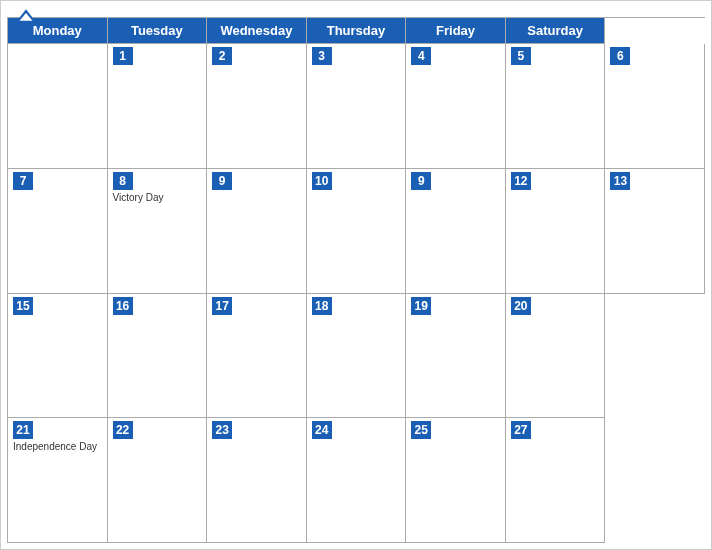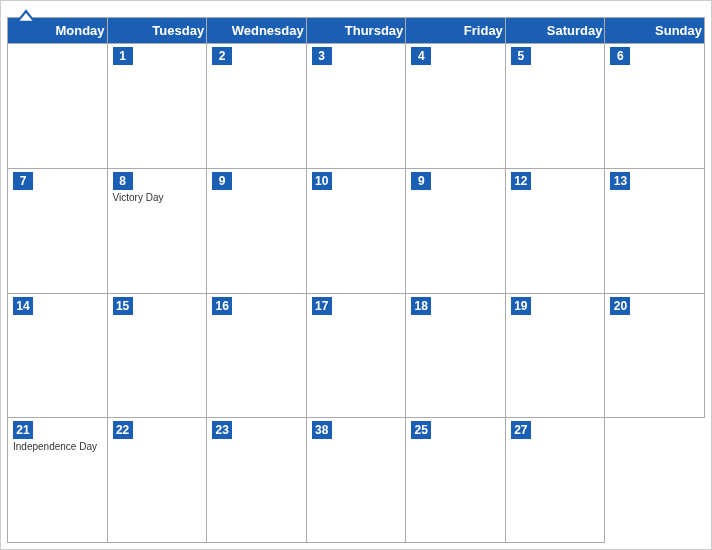--- a/index.html
+++ b/index.html
@@ -74,21 +74,21 @@
       border-left: 1px solid #aaa;
       margin: 0 6px 6px 6px;
     }
     .day-headers {
       display: grid;
       grid-template-columns: repeat(7, 1fr);
     }
     .day-header {
       background: #1a5fb4;
       color: #fff;
-      text-align: right;
+      text-align: center;
       padding: 5px 2px;
       font-size: 13px;
       font-weight: bold;
       border-right: 1px solid #aaa;
       border-bottom: 1px solid #aaa;
     }
     .weeks {
       flex: 1;
       display: flex;
       flex-direction: column;
@@ -150,21 +150,20 @@
   </div>
 
   <div class="calendar-grid">
     <div class="day-headers">
     <div class="day-header">Monday</div>
         <div class="day-header">Tuesday</div>
         <div class="day-header">Wednesday</div>
         <div class="day-header">Thursday</div>
         <div class="day-header">Friday</div>
         <div class="day-header">Saturday</div>
-        <div class="day-header">Sunday</div>
       </div>
     <div class="weeks">
     <div class="week-row">
           <div class="day-cell empty">
             <div class="day-number"></div>
           </div>
           <div class="day-cell">
             <div class="day-number">1</div>
           </div>
           <div class="day-cell">
@@ -202,23 +201,20 @@
           </div>
           <div class="day-cell">
             <div class="day-number">12</div>
           </div>
           <div class="day-cell">
             <div class="day-number">13</div>
           </div>
         </div>
         <div class="week-row">
           <div class="day-cell">
-            <div class="day-number">14</div>
-          </div>
-          <div class="day-cell">
             <div class="day-number">15</div>
           </div>
           <div class="day-cell">
             <div class="day-number">16</div>
           </div>
           <div class="day-cell">
             <div class="day-number">17</div>
           </div>
           <div class="day-cell">
             <div class="day-number">18</div>
@@ -235,21 +231,21 @@
             <div class="day-number">21</div>
             <div class="holiday-label">Independence Day</div>
           </div>
           <div class="day-cell">
             <div class="day-number">22</div>
           </div>
           <div class="day-cell">
             <div class="day-number">23</div>
           </div>
           <div class="day-cell">
-            <div class="day-number">38</div>
+            <div class="day-number">24</div>
           </div>
           <div class="day-cell">
             <div class="day-number">25</div>
           </div>
           <div class="day-cell">
             <div class="day-number">27</div>
           </div>
         </div>
       </div>
   </div>

